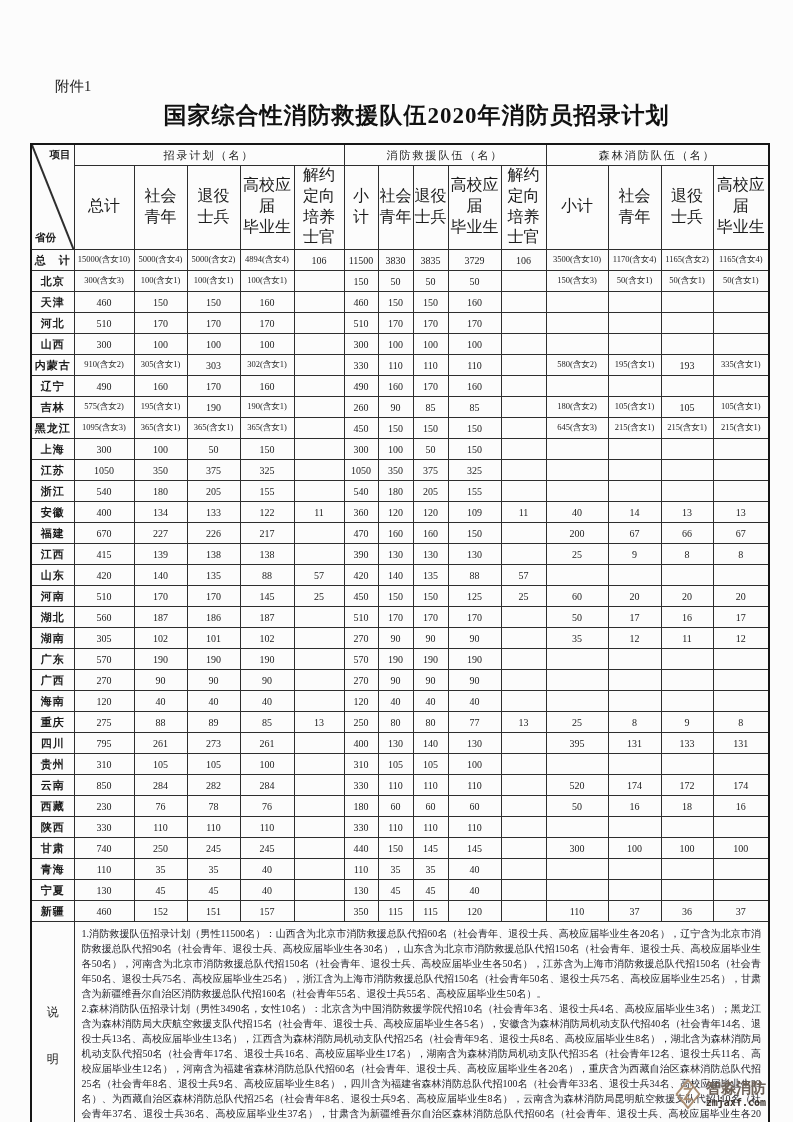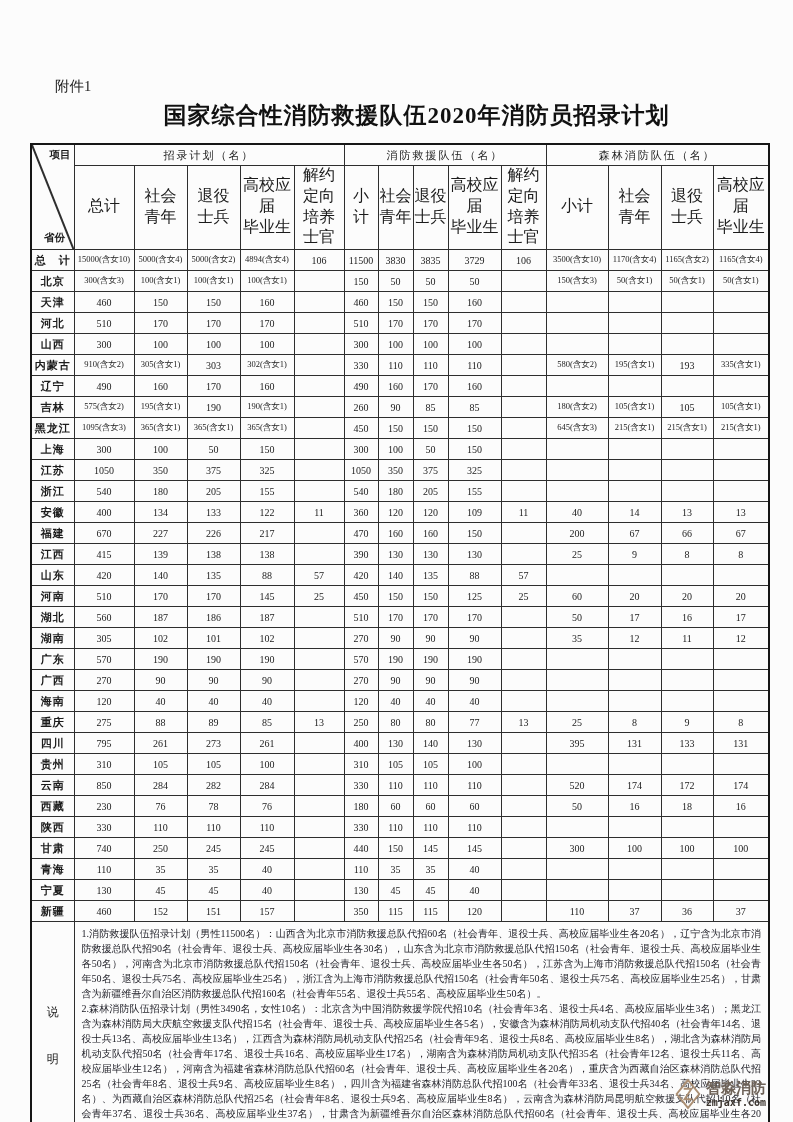--- a/index.html
+++ b/index.html
@@ -34,21 +34,21 @@
   .recruit th, .recruit td {
     border: 1px solid #2e2e2e;
     text-align: center; vertical-align: middle;
     padding: 0 1px; overflow: hidden;
   }
   .group-th { height: 20px; font-size: 11px; font-weight: normal; letter-spacing: 2px; }
   .col-th { height: 33px; font-size: 16px; font-weight: normal; line-height: 1.3; font-family: Liberation Mono, monospace; }
   .corner { position: relative; padding: 0; }
   .corner .diag { position: absolute; left: 0; top: 0; width: 100%; height: 100%; }
   .corner-top { position: absolute; top: 3px; right: 3px; font-size: 10.5px; margin-left: 12px; }
-  .corner-bottom { position: absolute; bottom: 4px; left: 3px; font-size: 10.5px; margin-left: 9px; }
+  .corner-bottom { position: absolute; bottom: 4px; left: 3px; font-size: 10.5px; }
   td.province { height: 20px; font-size: 11px; letter-spacing: 1px; font-weight: bold; }
   td.data { height: 20px; font-size: 10px; white-space: nowrap; }
   td.data.tight { font-size: 8.5px; letter-spacing: 0; }
   td.notes-label { font-size: 12px; vertical-align: middle; }
   .notes-label-stack { display: flex; flex-direction: column; align-items: center; gap: 30px; }
   td.notes-cell { text-align: left; vertical-align: top; padding: 4px 7px 14px 7px; height: 198px; }
   td.notes-cell p {
     margin: 0; font-size: 10px; line-height: 1.5;
     text-align: justify; color: #23232b;
   }

